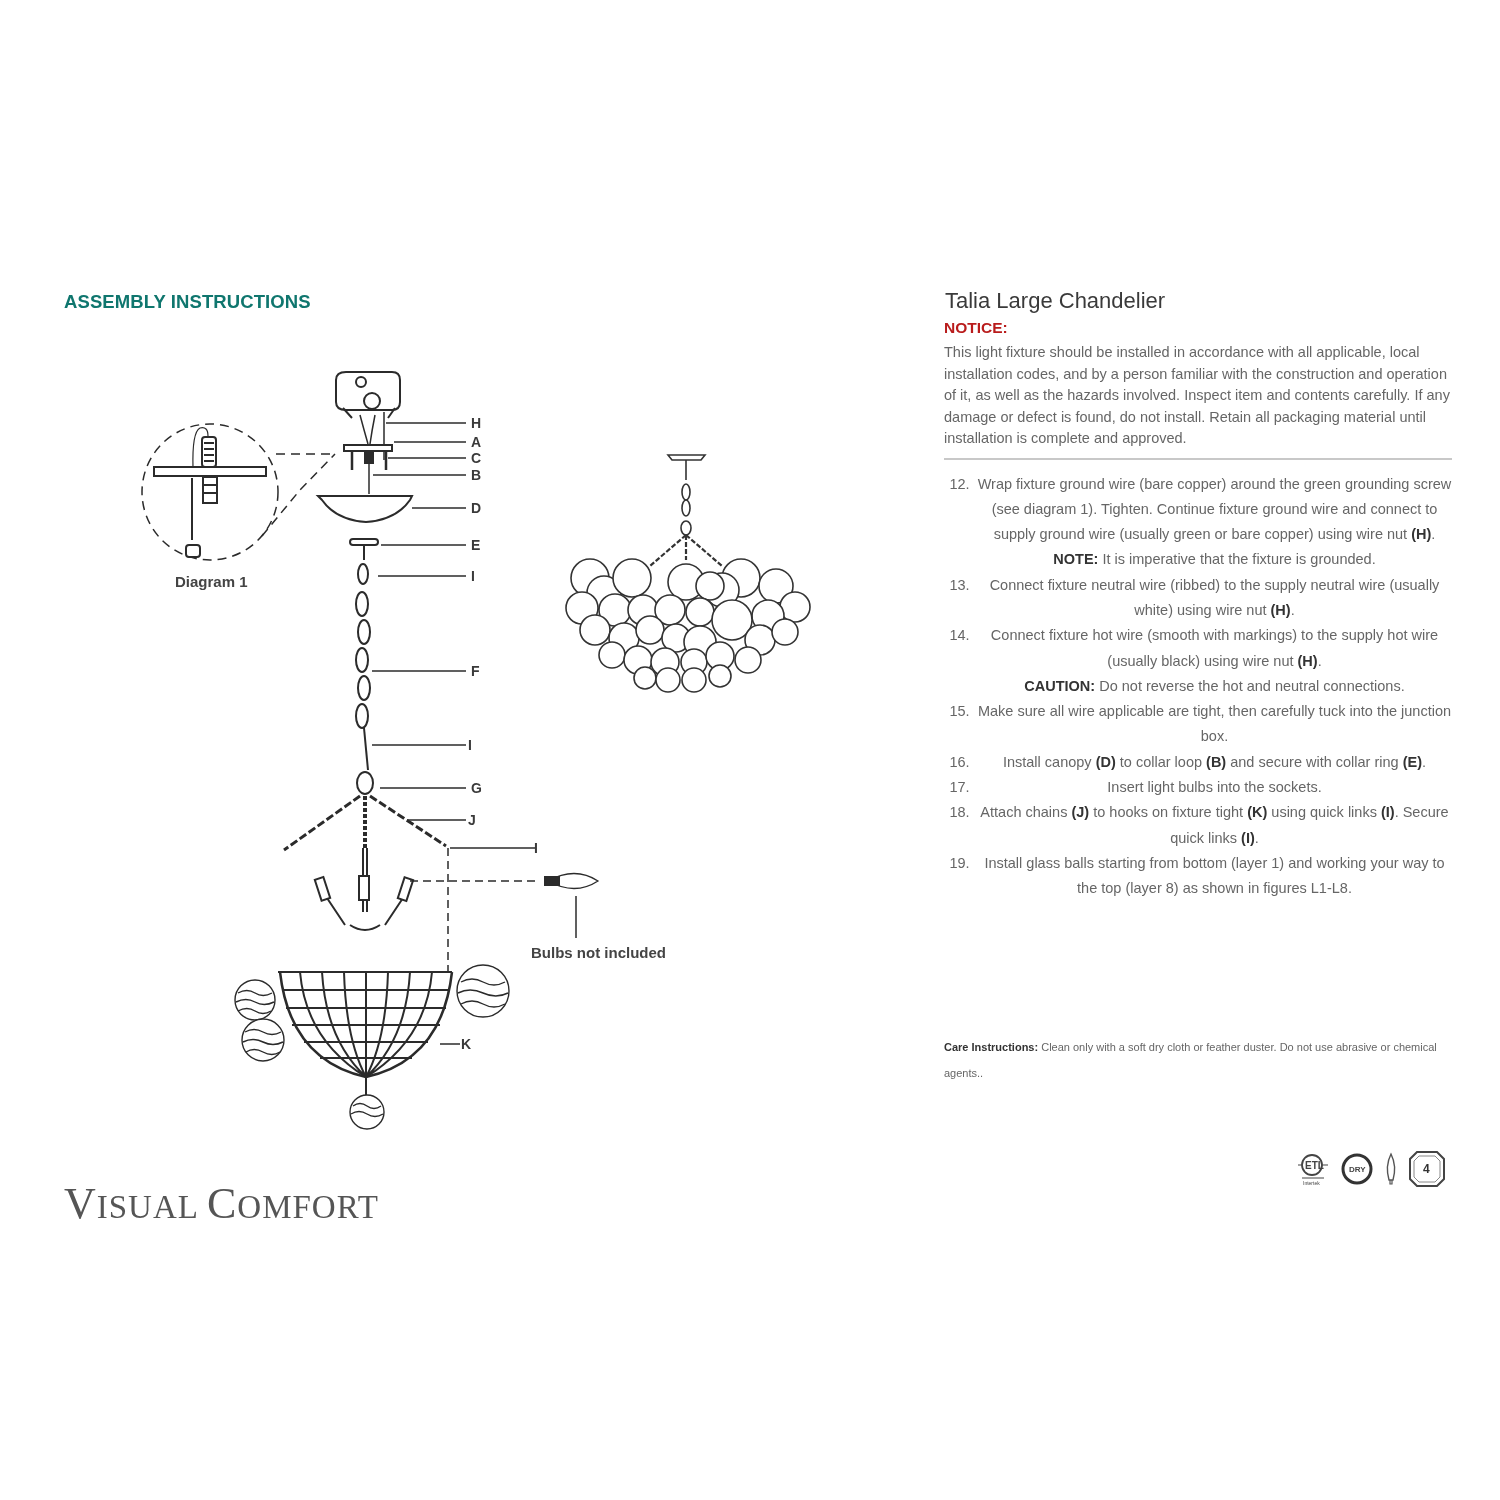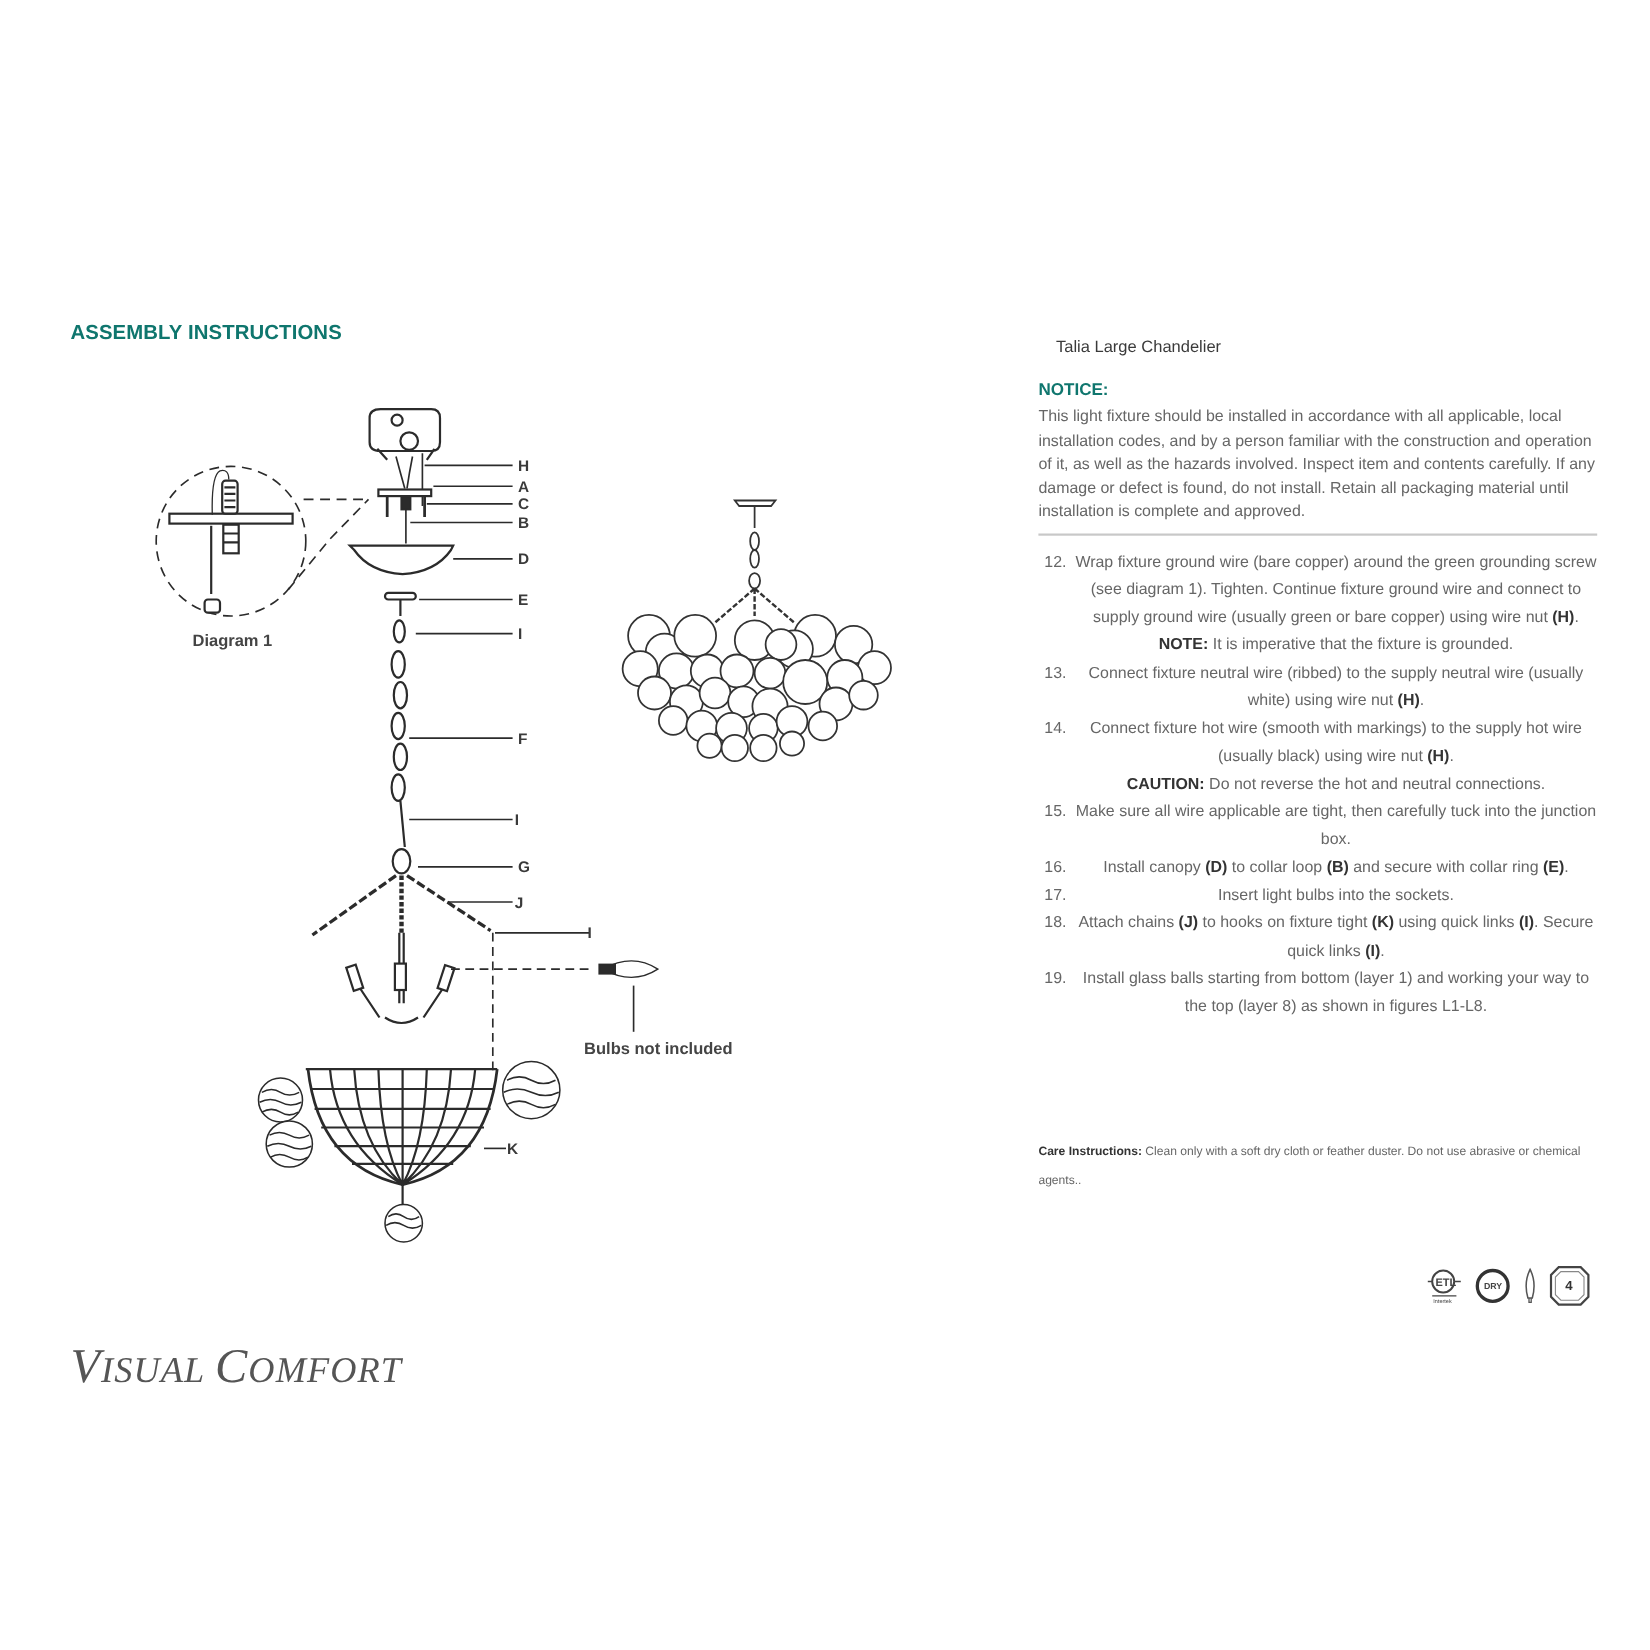--- a/index.html
+++ b/index.html
@@ -3,33 +3,33 @@
   <meta charset="utf-8">
   <style>
     html, body { margin: 0; padding: 0; background: #ffffff; }
     body { width: 1500px; height: 1500px; position: relative; overflow: hidden; font-family: "Liberation Sans", sans-serif; color: #555; }
     .abs { position: absolute; }
     .heading { left: 64px; top: 291px; font-size: 18.5px; font-weight: bold; color: #0f766e; letter-spacing: 0.1px; }
     .diagram { left: 0; top: 0; }
     .lbl { font-family: "Liberation Sans", sans-serif; font-weight: bold; font-size: 14px; fill: #3a3a3a; }
     .caption { font-family: "Liberation Sans", sans-serif; font-weight: bold; font-size: 15px; fill: #444; }
     .right { left: 944px; top: 288px; width: 510px; }
-    .title { font-size: 15px; color: #3a3a3a; margin: 16px; line-height: 24px; }
+    .title { font-size: 22px; color: #3a3a3a; margin: 1px; line-height: 24px; }
     .item { font-size: 17.5px; color: #b5b5b5; margin-top: 8px; line-height: 24px; }
-    .notice-h { font-size: 15.5px; font-weight: bold; color: #0f766e; margin-top: 4px; line-height: 22px; }
+    .notice-h { font-size: 15.5px; font-weight: bold; color: #b91c1c; margin-top: 4px; line-height: 22px; }
     .notice { font-size: 14.5px; color: #666; line-height: 21.5px; margin-top: 3px; }
     .rule { height: 2px; background: #c8c8c8; margin-top: 8px; width: 508px; }
     .steps { margin-top: 12px; font-size: 14.5px; color: #666; line-height: 25.3px; text-align: center; }
     .step { display: flex; }
     .step .num { width: 31px; flex: none; color: #666; }
     .step .txt { flex: 1; }
     .sub { padding-left: 31px; }
     b { color: #333; }
     .care { left: 944px; top: 1035px; width: 510px; font-size: 11px; color: #666; line-height: 25.5px; }
-    .brand { left: 64px; top: 1216px; font-family: "Liberation Serif", serif; color: #555; font-size: 44px; letter-spacing: 1px; font-style: italic; }
+    .brand { left: 64px; top: 1178px; font-family: "Liberation Serif", serif; color: #555; font-size: 44px; letter-spacing: 1px; }
     .brand .sc { font-size: 33px; }
     .certs { left: 1296px; top: 1150px; display: flex; align-items: center; gap: 10px; }
   </style>
 </head>
 <body>
 
 <div class="abs heading">ASSEMBLY INSTRUCTIONS</div>
 
 <svg class="abs diagram" width="900" height="1160" viewBox="0 0 900 1160" xmlns="http://www.w3.org/2000/svg">
   <g stroke="#2b2b2b" fill="none" stroke-width="2">

